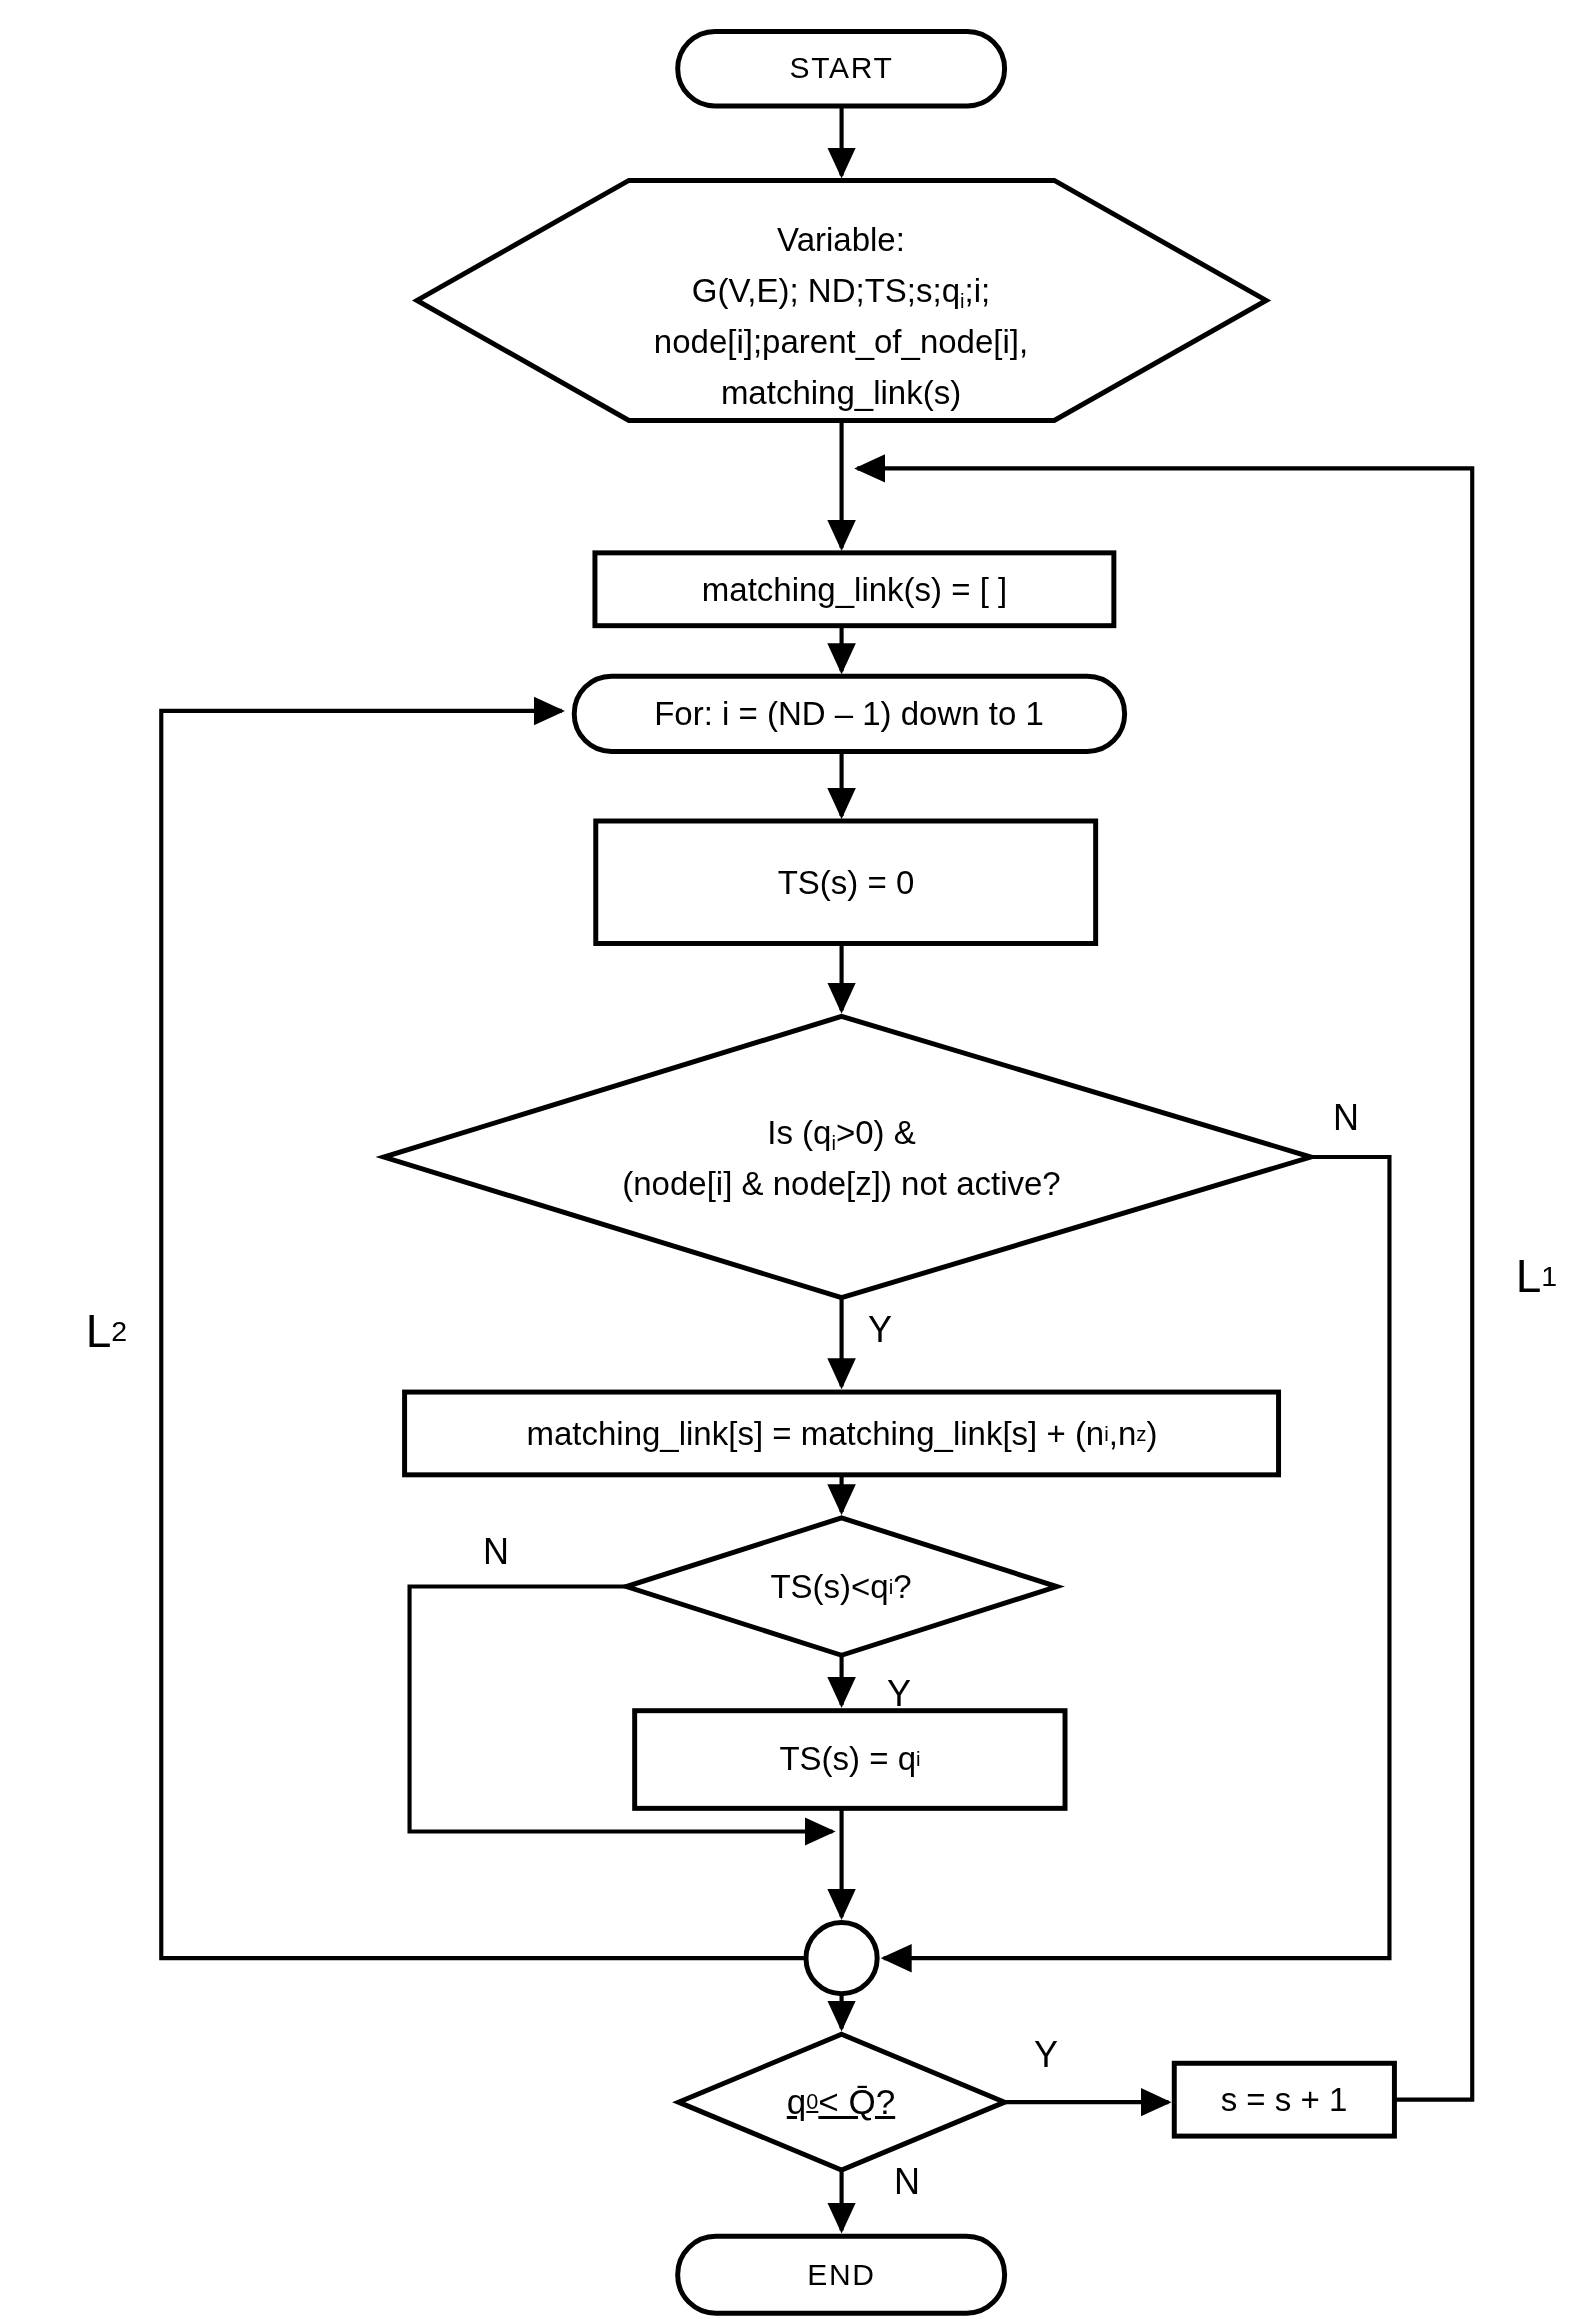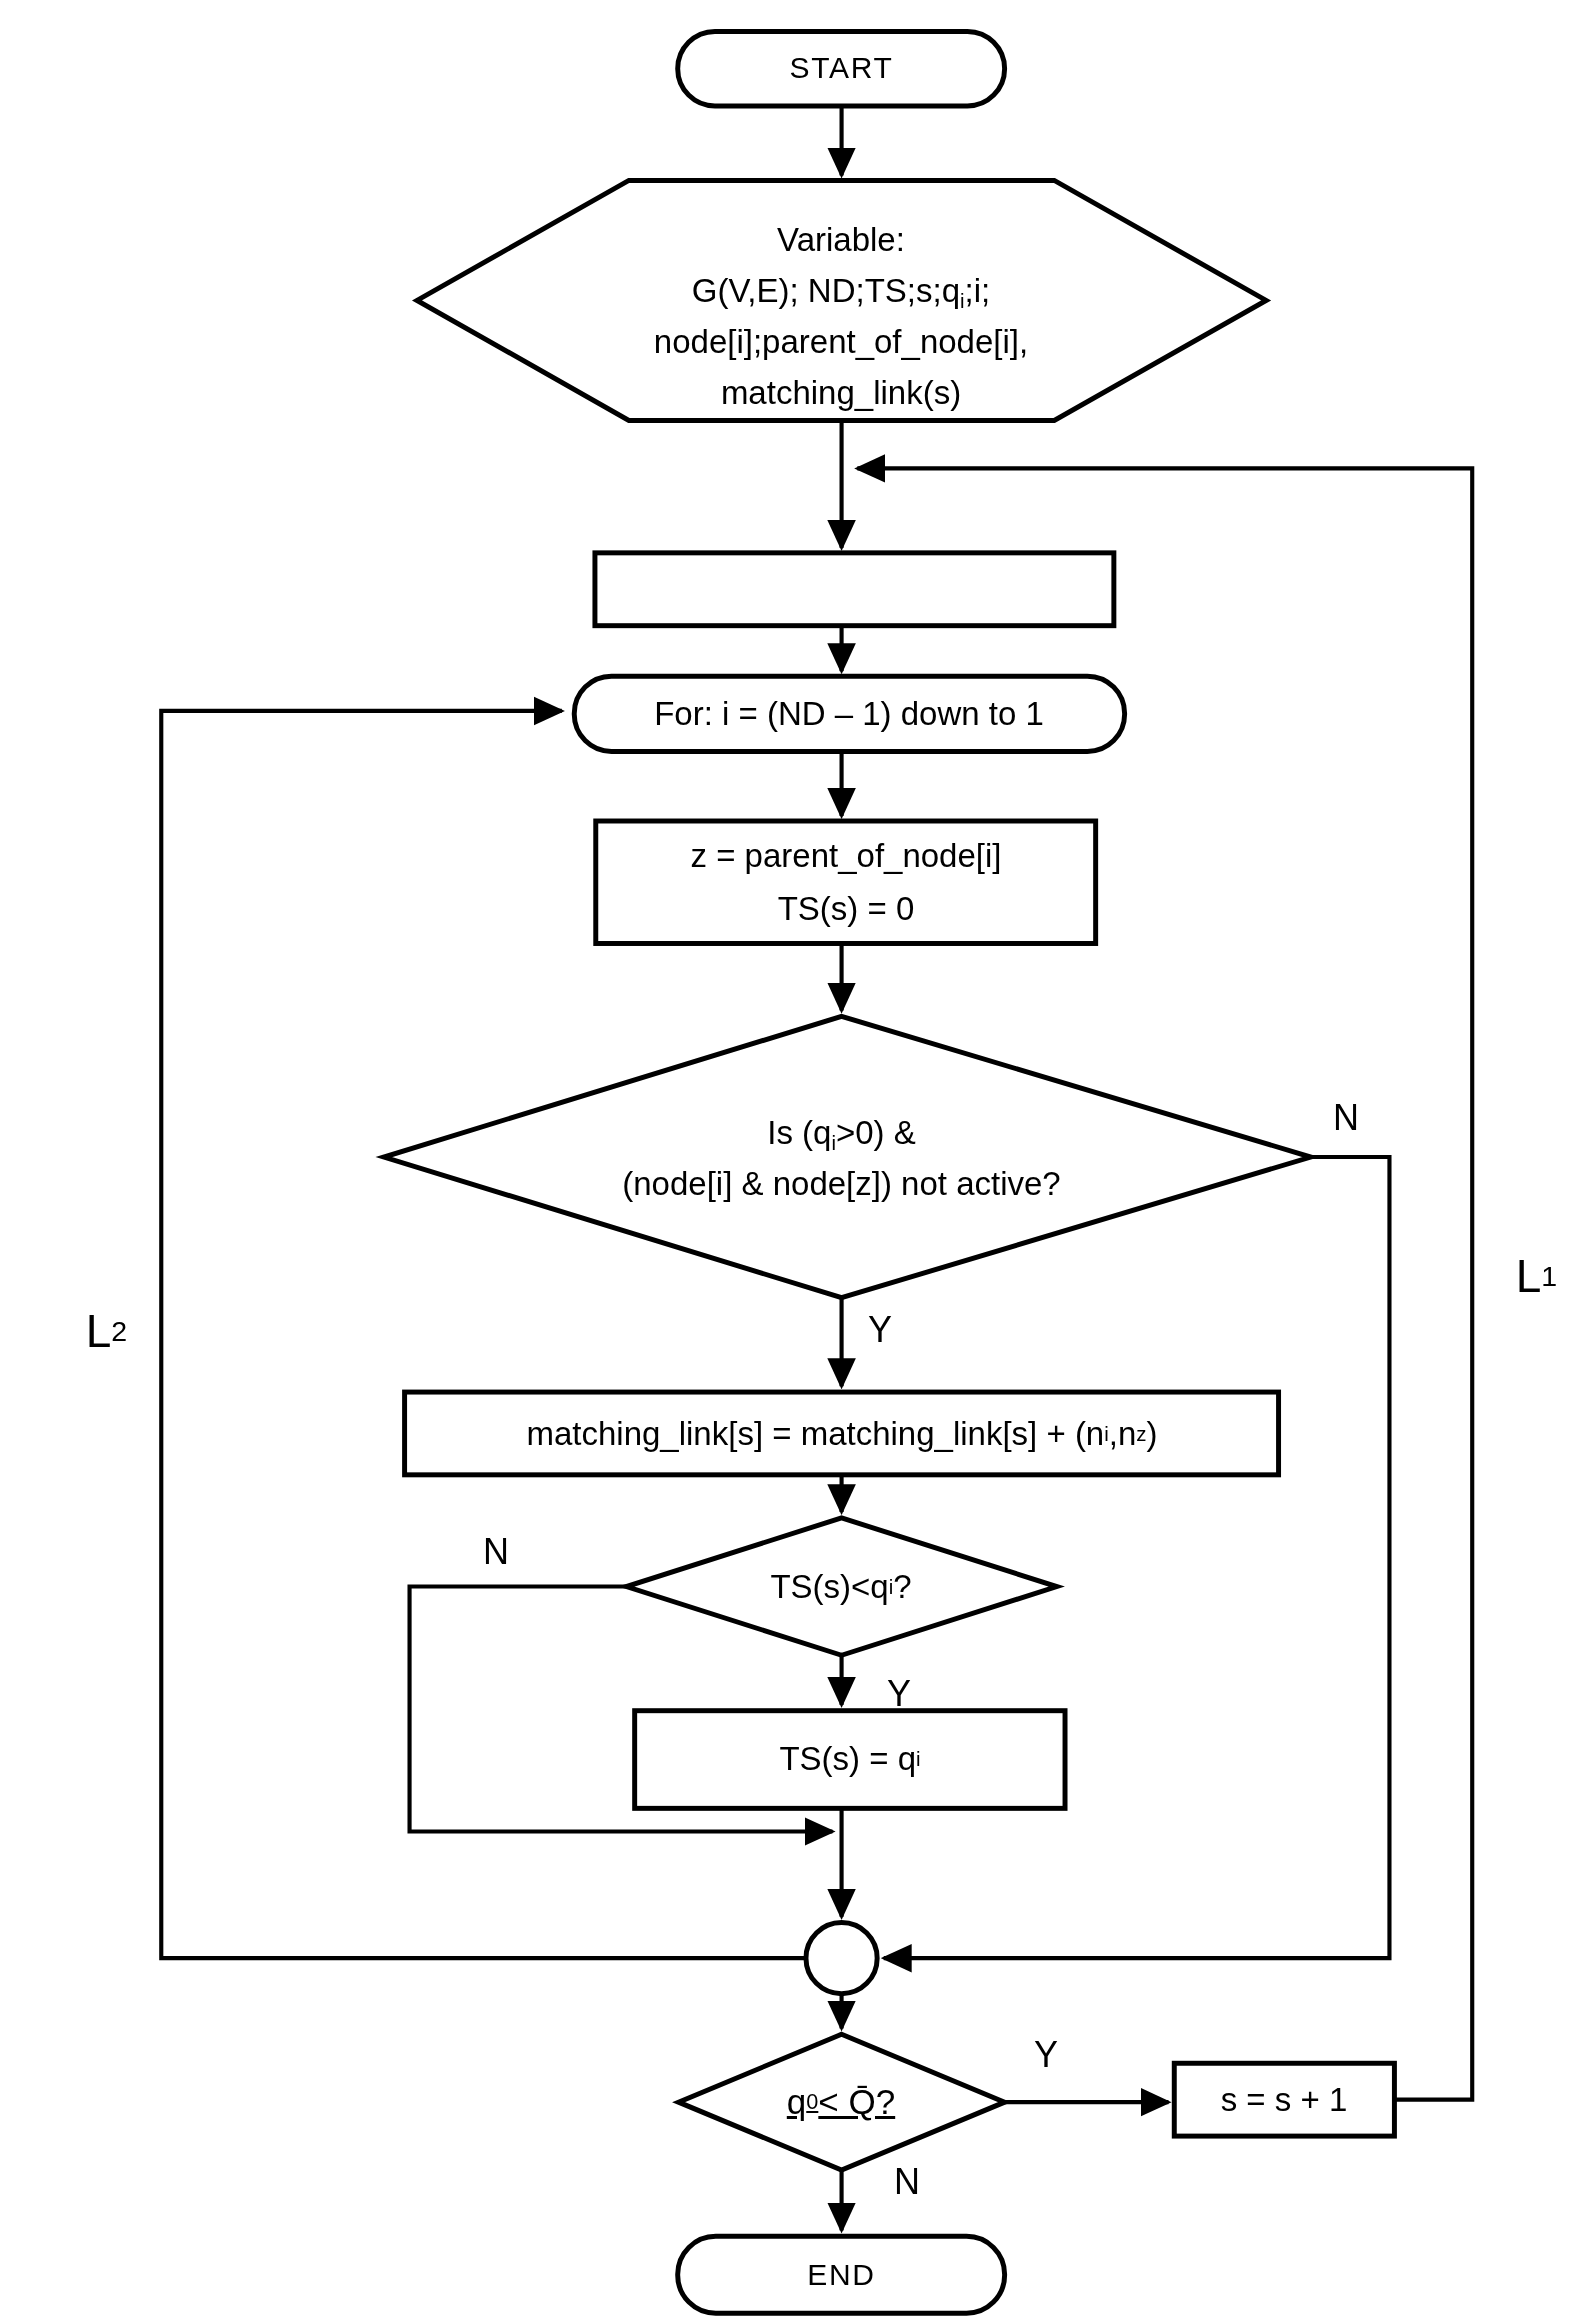--- a/index.html
+++ b/index.html
@@ -96,25 +96,25 @@
 
   <div class="lbl fs36" style="left:650px;top:31px;width:327px;height:74px;">START</div>
 
   <div class="lbl col fs40 lh62" style="left:463px;top:190px;width:700px;height:228px;justify-content:flex-end;">
     <div>Variable:</div>
     <div>G(V,E); ND;TS;s;q<sub>i</sub>;i;</div>
     <div>node[i];parent_of_node[i],</div>
     <div>matching_link(s)</div>
   </div>
 
+  <div class="lbl fs40" style="left:567px;top:553px;width:519px;height:73px;">matching_link(s) = [ ]</div>
 
   <div class="lbl fs40" style="left:546px;top:676px;width:550px;height:75px;">For: i = (ND – 1) down to 1</div>
 
   <div class="lbl col fs40 lh64" style="left:568px;top:821px;width:500px;height:122px;">
-    <div>z = parent_of_node[i]</div>
     <div>TS(s) = 0</div>
   </div>
 
   <div class="lbl col fs40 lh62" style="left:441px;top:1106px;width:745px;height:104px;">
     <div>Is (q<sub>i</sub>&gt;0) &amp;</div>
     <div>(node[i] &amp; node[z]) not active?</div>
   </div>
 
   <div class="lbl fs40" style="left:377px;top:1392px;width:874px;height:83px;">matching_link[s] = matching_link[s] + (n<sub>i</sub> ,n<sub>z</sub>)</div>
 

